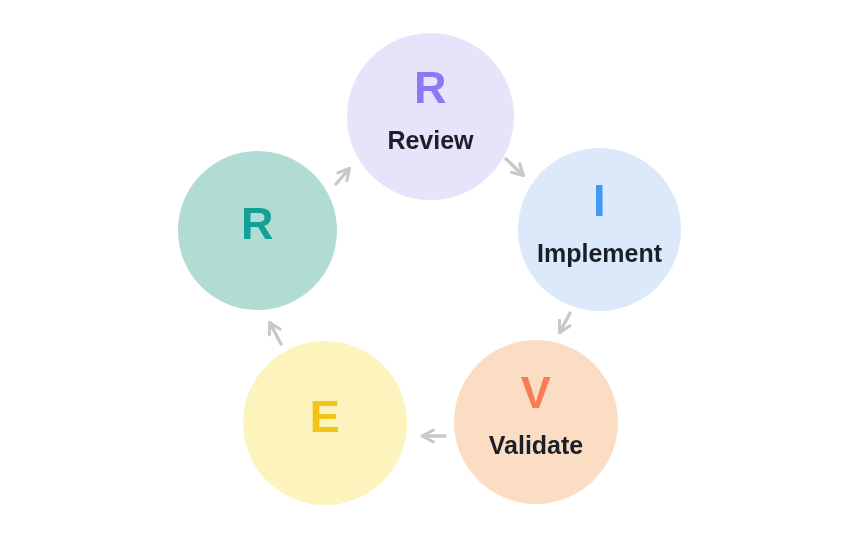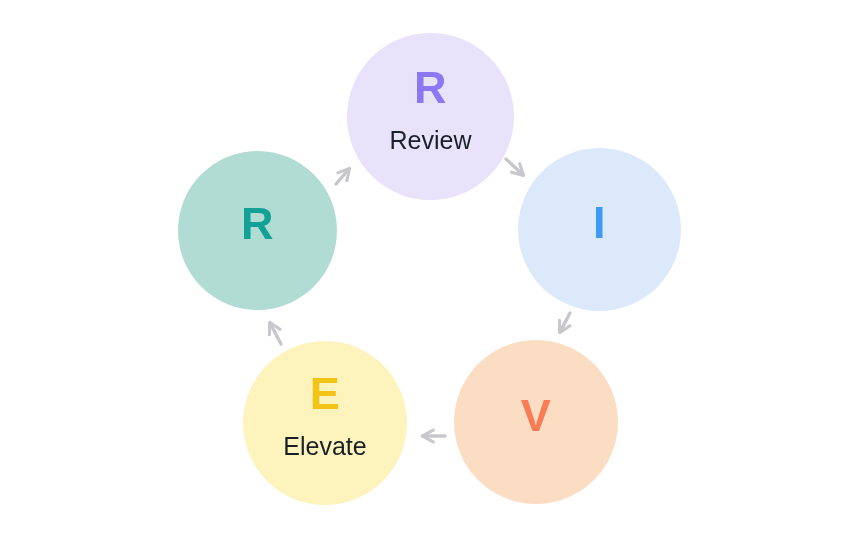--- a/index.html
+++ b/index.html
@@ -28,21 +28,21 @@
     box-sizing: border-box;
   }
   .node .letter {
     font-size: 45px;
     font-weight: 700;
     line-height: 1.0;
     letter-spacing: 0.5px;
   }
   .node .label {
     font-size: 25px;
-    font-weight: 400;
+    font-weight: 700;
     color: #1b1f28;
     margin-top: 17px;
     line-height: 1.1;
   }
   
   .node-review    { left: 347px; top:  33px; width: 167px; height: 167px; }
   .node-implement { left: 518px; top: 148px; width: 163px; height: 163px; }
   .node-validate  { left: 454px; top: 340px; width: 164px; height: 164px; }
   .node-elevate   { left: 243px; top: 341px; width: 164px; height: 164px; }
   .node-repeat    { left: 178px; top: 151px; width: 159px; height: 159px; }
@@ -72,28 +72,29 @@
     <path d="M281,344 L270,323" fill="none" stroke="#c8c8cc" stroke-width="3.4" stroke-linecap="round" marker-end="url(#ah)" style="stroke: rgb(200, 200, 204);"></path>
   </svg>
 
   <div class="node node-review" style="background-color: rgb(232, 226, 250);">
     <span class="letter" style="color: rgb(141, 120, 244);">R</span>
     <span class="label" style="color: rgb(27, 31, 40);">Review</span>
   </div>
 
   <div class="node node-implement" style="background-color: rgb(220, 233, 250);">
     <span class="letter" style="color: rgb(62, 155, 241);">I</span>
+    <span class="label" style="color: rgb(27, 31, 40);">Implement</span>
   </div>
 
   <div class="node node-validate" style="background-color: rgb(251, 221, 195);">
     <span class="letter" style="color: rgb(248, 125, 85);">V</span>
+    <span class="label" style="color: rgb(27, 31, 40);">Validate</span>
   </div>
 
   <div class="node node-elevate" style="background-color: rgb(253, 243, 189);">
     <span class="letter" style="color: rgb(243, 196, 24);">E</span>
-    <span class="label" style="color: rgb(27, 31, 40);">Elevate</span>
   </div>
 
   <div class="node node-repeat" style="background-color: rgb(177, 220, 212);">
     <span class="letter" style="color: rgb(19, 161, 151);">R</span>
   </div>
 
 </div>
 
 </body></html>

